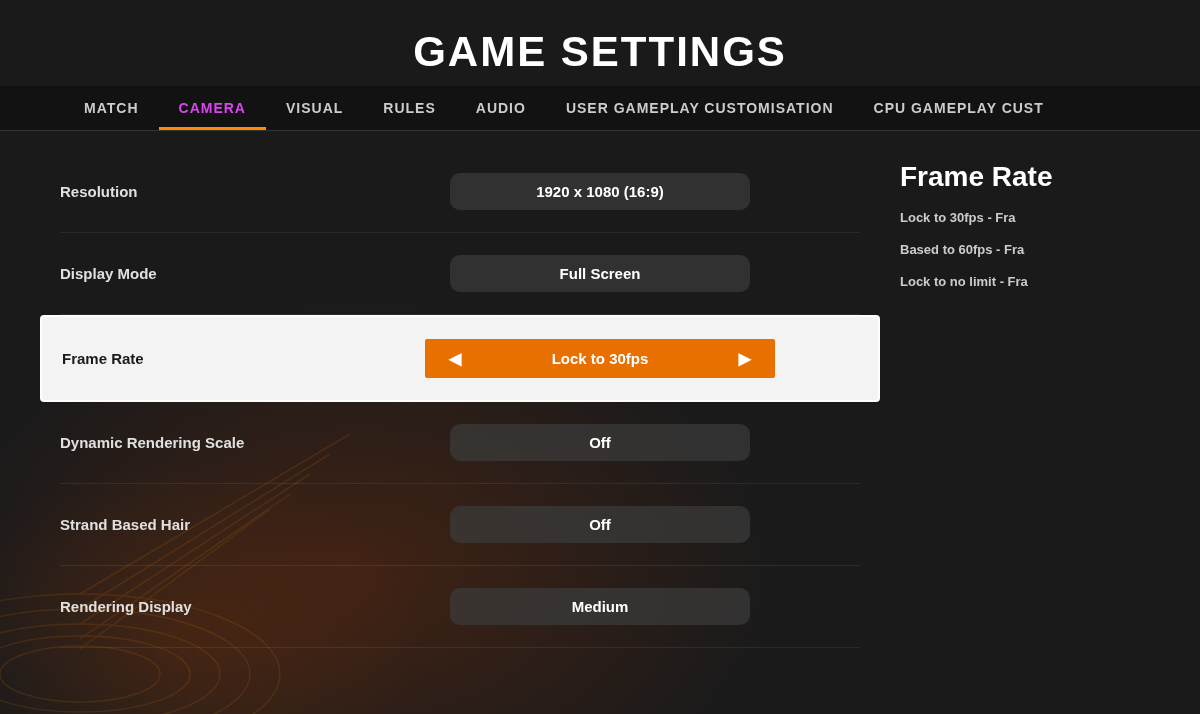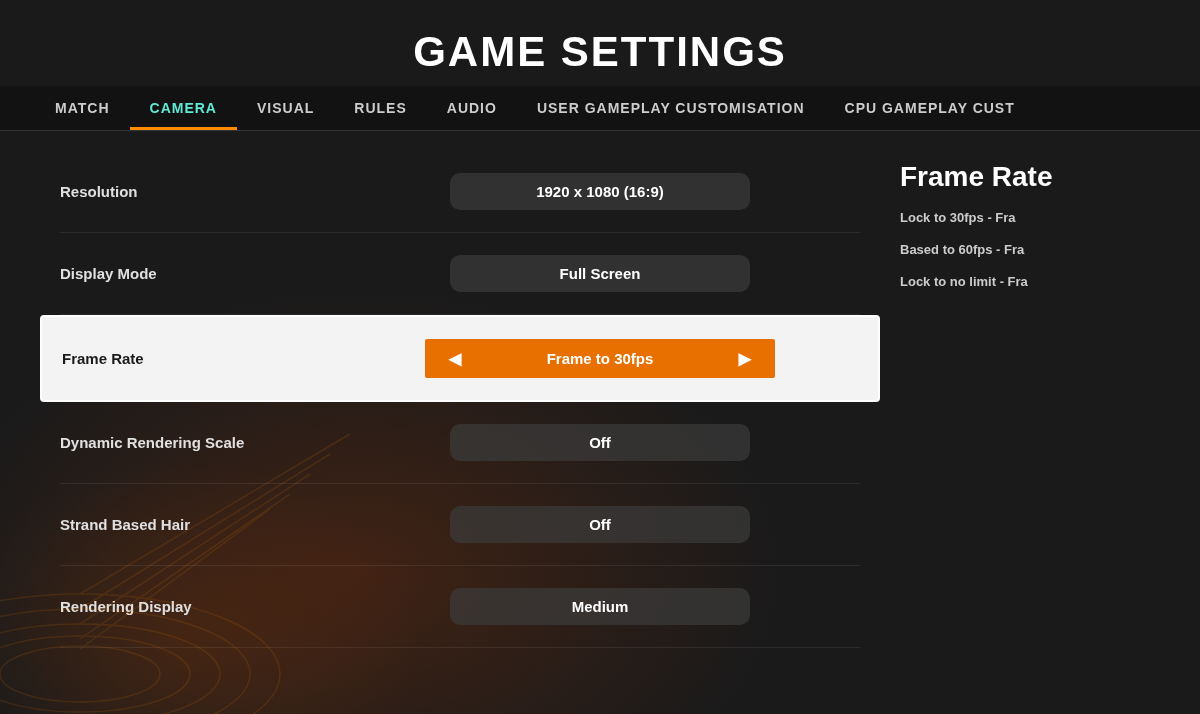--- a/index.html
+++ b/index.html
@@ -23,40 +23,40 @@
       font-weight: 900;
       letter-spacing: 2px;
       text-transform: uppercase;
       color: #ffffff;
       text-align: center;
     }
 
     .nav-bar {
       display: flex;
       align-items: center;
-      padding: 0 35px;
+      padding: 0 64px;
       margin-top: 10px;
       border-bottom: 1px solid rgba(255,255,255,0.15);
       background: rgba(0,0,0,0.3);
     }
 
     .nav-item {
       padding: 14px 20px;
       font-size: 14px;
       font-weight: 700;
       letter-spacing: 1px;
       text-transform: uppercase;
       color: #cccccc;
       cursor: pointer;
       position: relative;
       white-space: nowrap;
     }
 
     .nav-item.active {
-      color: #5eead4;
+      color: #d946ef;
     }
 
     .nav-item.active::after {
       content: '';
       position: absolute;
       bottom: 0;
       left: 0;
       right: 0;
       height: 3px;
       background: #ff8c00;
@@ -228,21 +228,21 @@
       <div class="setting-value">
         <div class="value-box">Full Screen</div>
       </div>
     </div>
 
     <div class="setting-row highlighted">
       <div class="setting-label">Frame Rate</div>
       <div class="setting-value">
         <div class="value-box-orange">
           <span class="arrow-btn">◀</span>
-          <span class="value-text-orange">Frame to 30fps</span>
+          <span class="value-text-orange">Lock to 30fps</span>
           <span class="arrow-btn">▶</span>
         </div>
       </div>
     </div>
 
     <div class="setting-row">
       <div class="setting-label">Dynamic Rendering Scale</div>
       <div class="setting-value">
         <div class="value-box">Off</div>
       </div>

